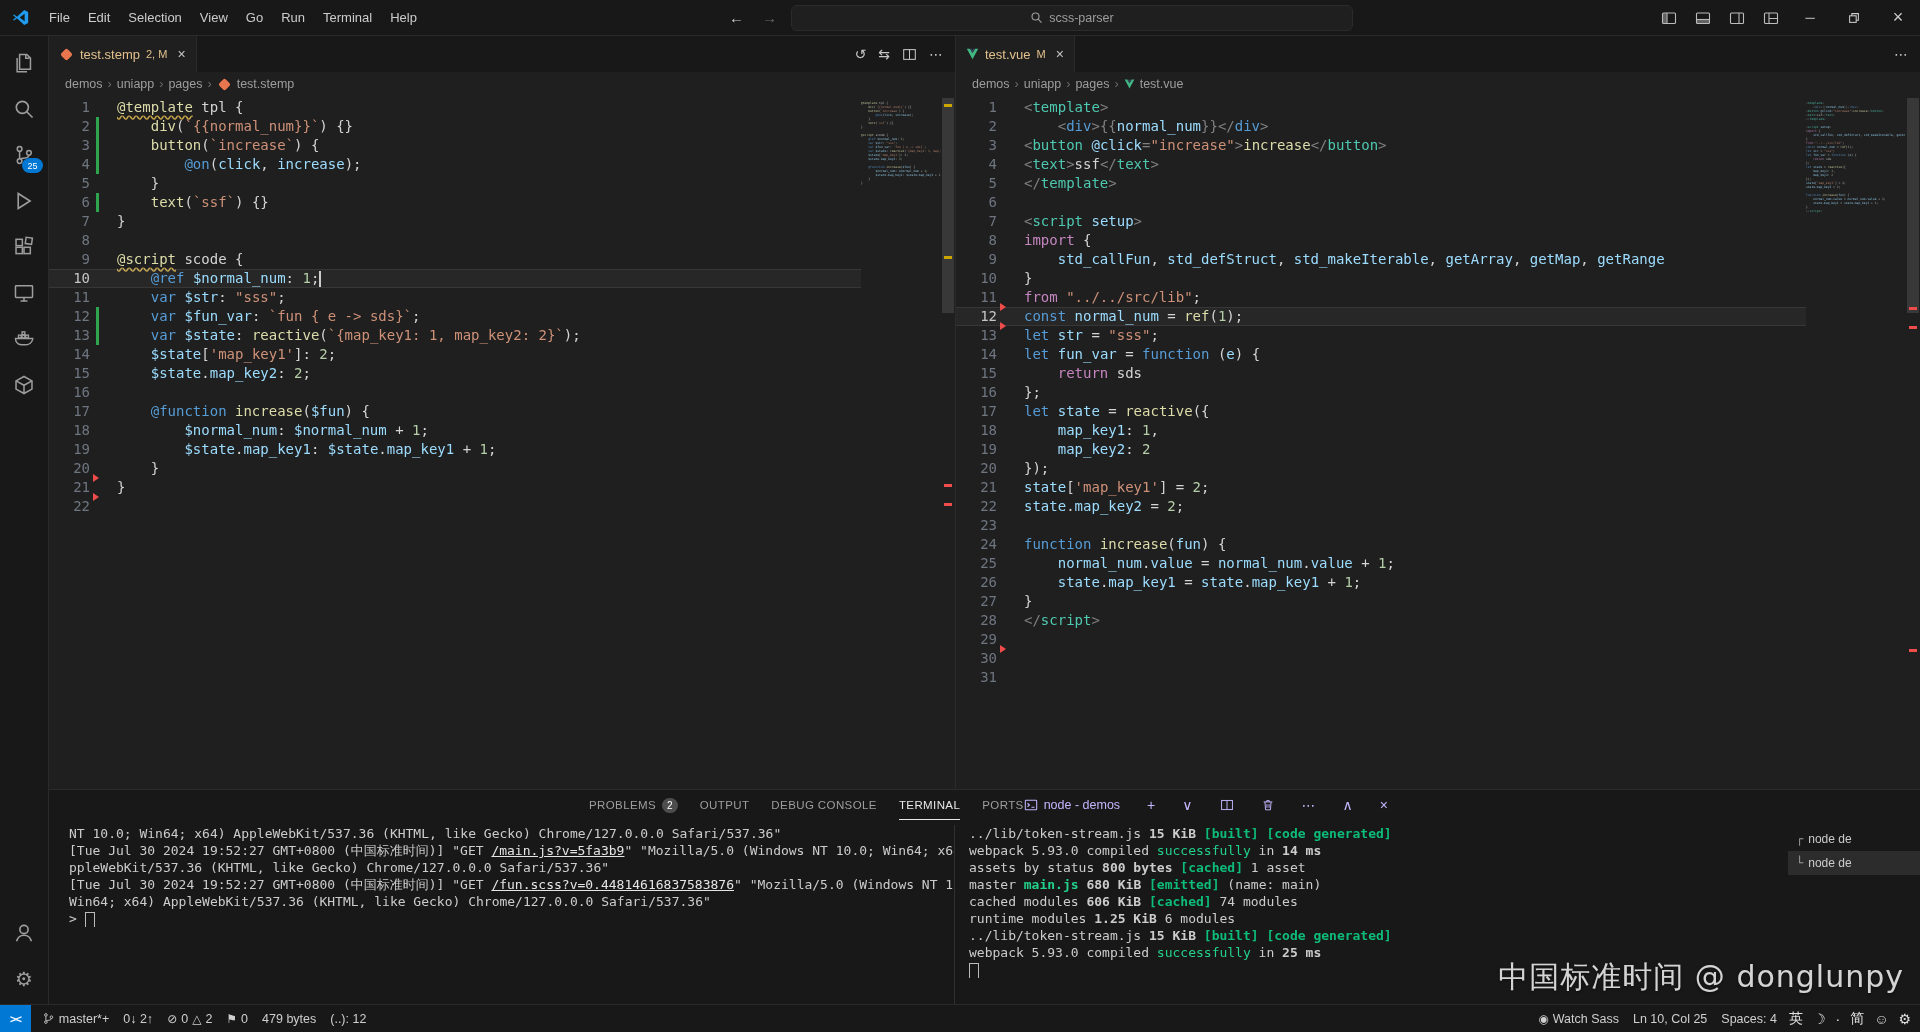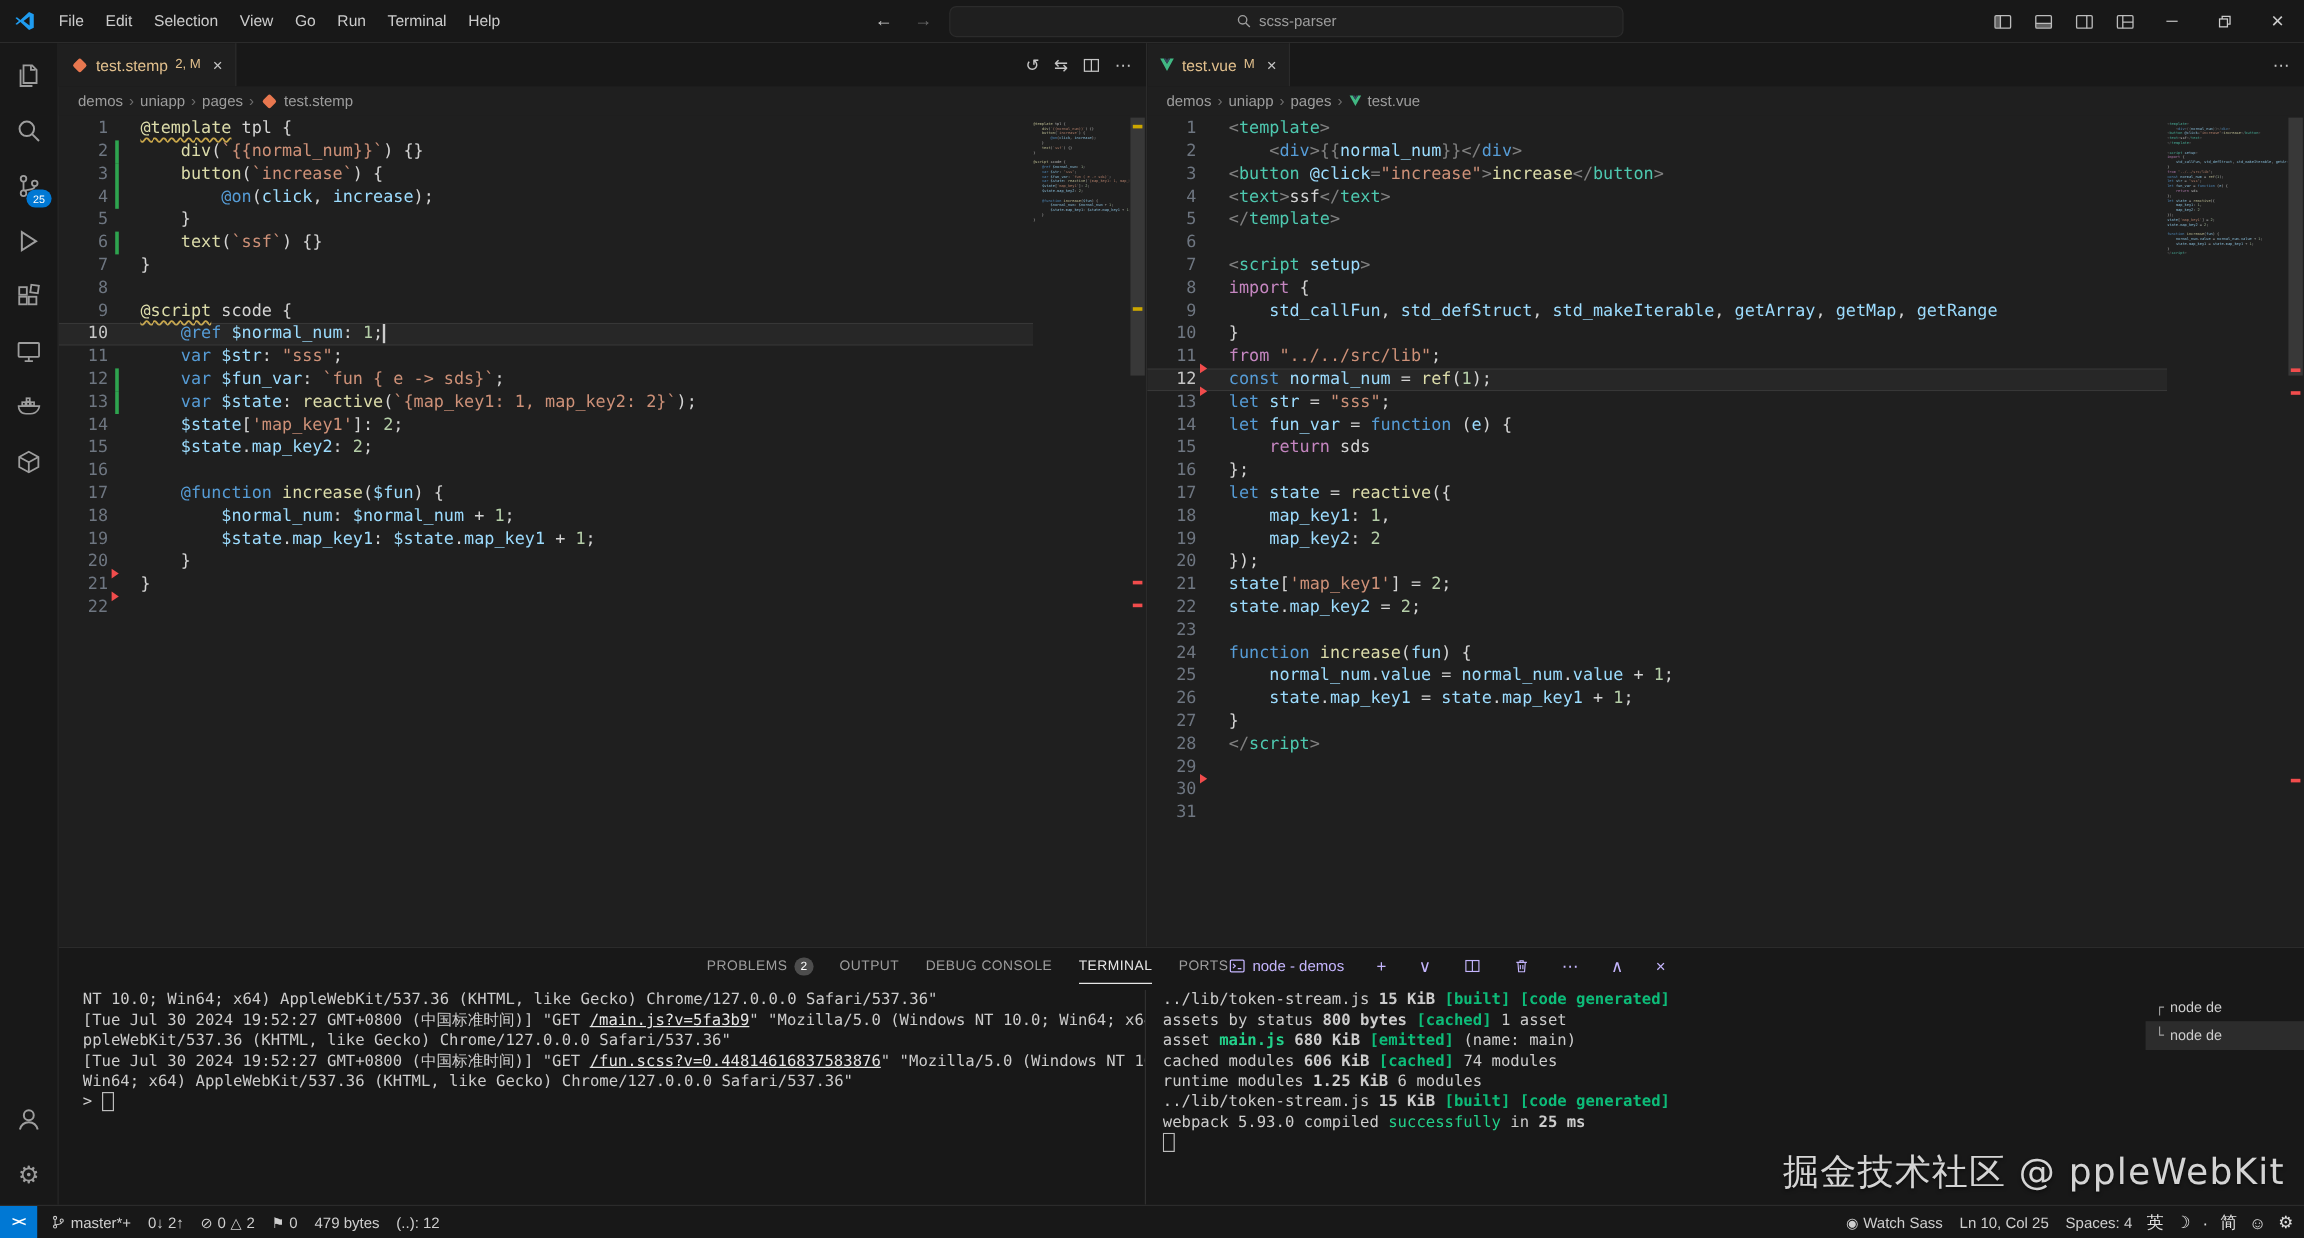--- a/index.html
+++ b/index.html
@@ -650,22 +650,23 @@
           <div class="term">
               <div class="term-line"><span class="t">NT 10.0; Win64; x64) AppleWebKit/537.36 (KHTML, like Gecko) Chrome/127.0.0.0 Safari/537.36"</span></div>
               <div class="term-line"><span class="t">[Tue Jul 30 2024 19:52:27 GMT+0800 (中国标准时间)] "GET </span><span class="tl">/main.js?v=5fa3b9</span><span class="t">" "Mozilla/5.0 (Windows NT 10.0; Win64; x64) A</span></div>
               <div class="term-line"><span class="t">ppleWebKit/537.36 (KHTML, like Gecko) Chrome/127.0.0.0 Safari/537.36"</span></div>
               <div class="term-line"><span class="t">[Tue Jul 30 2024 19:52:27 GMT+0800 (中国标准时间)] "GET </span><span class="tl">/fun.scss?v=0.44814616837583876</span><span class="t">" "Mozilla/5.0 (Windows NT 10.0;</span></div>
               <div class="term-line"><span class="t">Win64; x64) AppleWebKit/537.36 (KHTML, like Gecko) Chrome/127.0.0.0 Safari/537.36"</span></div>
               <div class="term-line"><span class="t">&gt; </span><span class="tc"></span></div>
             </div>
           <div class="term tr">
               <div class="term-line"><span class="t">../lib/token-stream.js </span><span class="ts">15 KiB</span><span class="t"> </span><span class="tg1">[built]</span><span class="t"> </span><span class="tg1">[code generated]</span></div>
+              <div class="term-line"><span class="t">webpack 5.93.0 compiled </span><span class="tg2">successfully</span><span class="t"> in </span><span class="ts">14 ms</span></div>
               <div class="term-line"><span class="t">assets by status </span><span class="ts">800 bytes</span><span class="t"> </span><span class="tg1">[cached]</span><span class="t"> 1 asset</span></div>
-              <div class="term-line"><span class="t">asset </span><span class="tg2 ts">main.js</span><span class="t"> </span><span class="ts">680 KiB</span><span class="t"> </span><span class="tg1">[emitted]</span><span class="t"> (name: main)</span></div>
+              <div class="term-line"><span class="t">master </span><span class="tg2 ts">main.js</span><span class="t"> </span><span class="ts">680 KiB</span><span class="t"> </span><span class="tg1">[emitted]</span><span class="t"> (name: main)</span></div>
               <div class="term-line"><span class="t">cached modules </span><span class="ts">606 KiB</span><span class="t"> </span><span class="tg1">[cached]</span><span class="t"> 74 modules</span></div>
               <div class="term-line"><span class="t">runtime modules </span><span class="ts">1.25 KiB</span><span class="t"> 6 modules</span></div>
               <div class="term-line"><span class="t">../lib/token-stream.js </span><span class="ts">15 KiB</span><span class="t"> </span><span class="tg1">[built]</span><span class="t"> </span><span class="tg1">[code generated]</span></div>
               <div class="term-line"><span class="t">webpack 5.93.0 compiled </span><span class="tg2">successfully</span><span class="t"> in </span><span class="ts">25 ms</span></div>
               <div class="term-line"><span class="tc"></span></div>
             </div>
           <div class="termlist">
             <div class="titem">
               <span class="tglyph">┌</span>
               <span>node de</span>
@@ -715,14 +716,14 @@
       <span class="sb-item">Spaces: 4</span>
       <span class="ime-chip">英</span>
       <span class="ime-chip">☽</span>
       <span class="ime-chip">·</span>
       <span class="ime-chip">简</span>
       <span class="ime-chip">☺</span>
       <span class="ime-chip">⚙</span>
     </span>
   </footer>
 
-  <div class="watermark">掘金技术社区 @ ppleWebKit</div>
+  <div class="watermark">中国标准时间 @ donglunpy</div>
 </div>
 
 </body></html>

